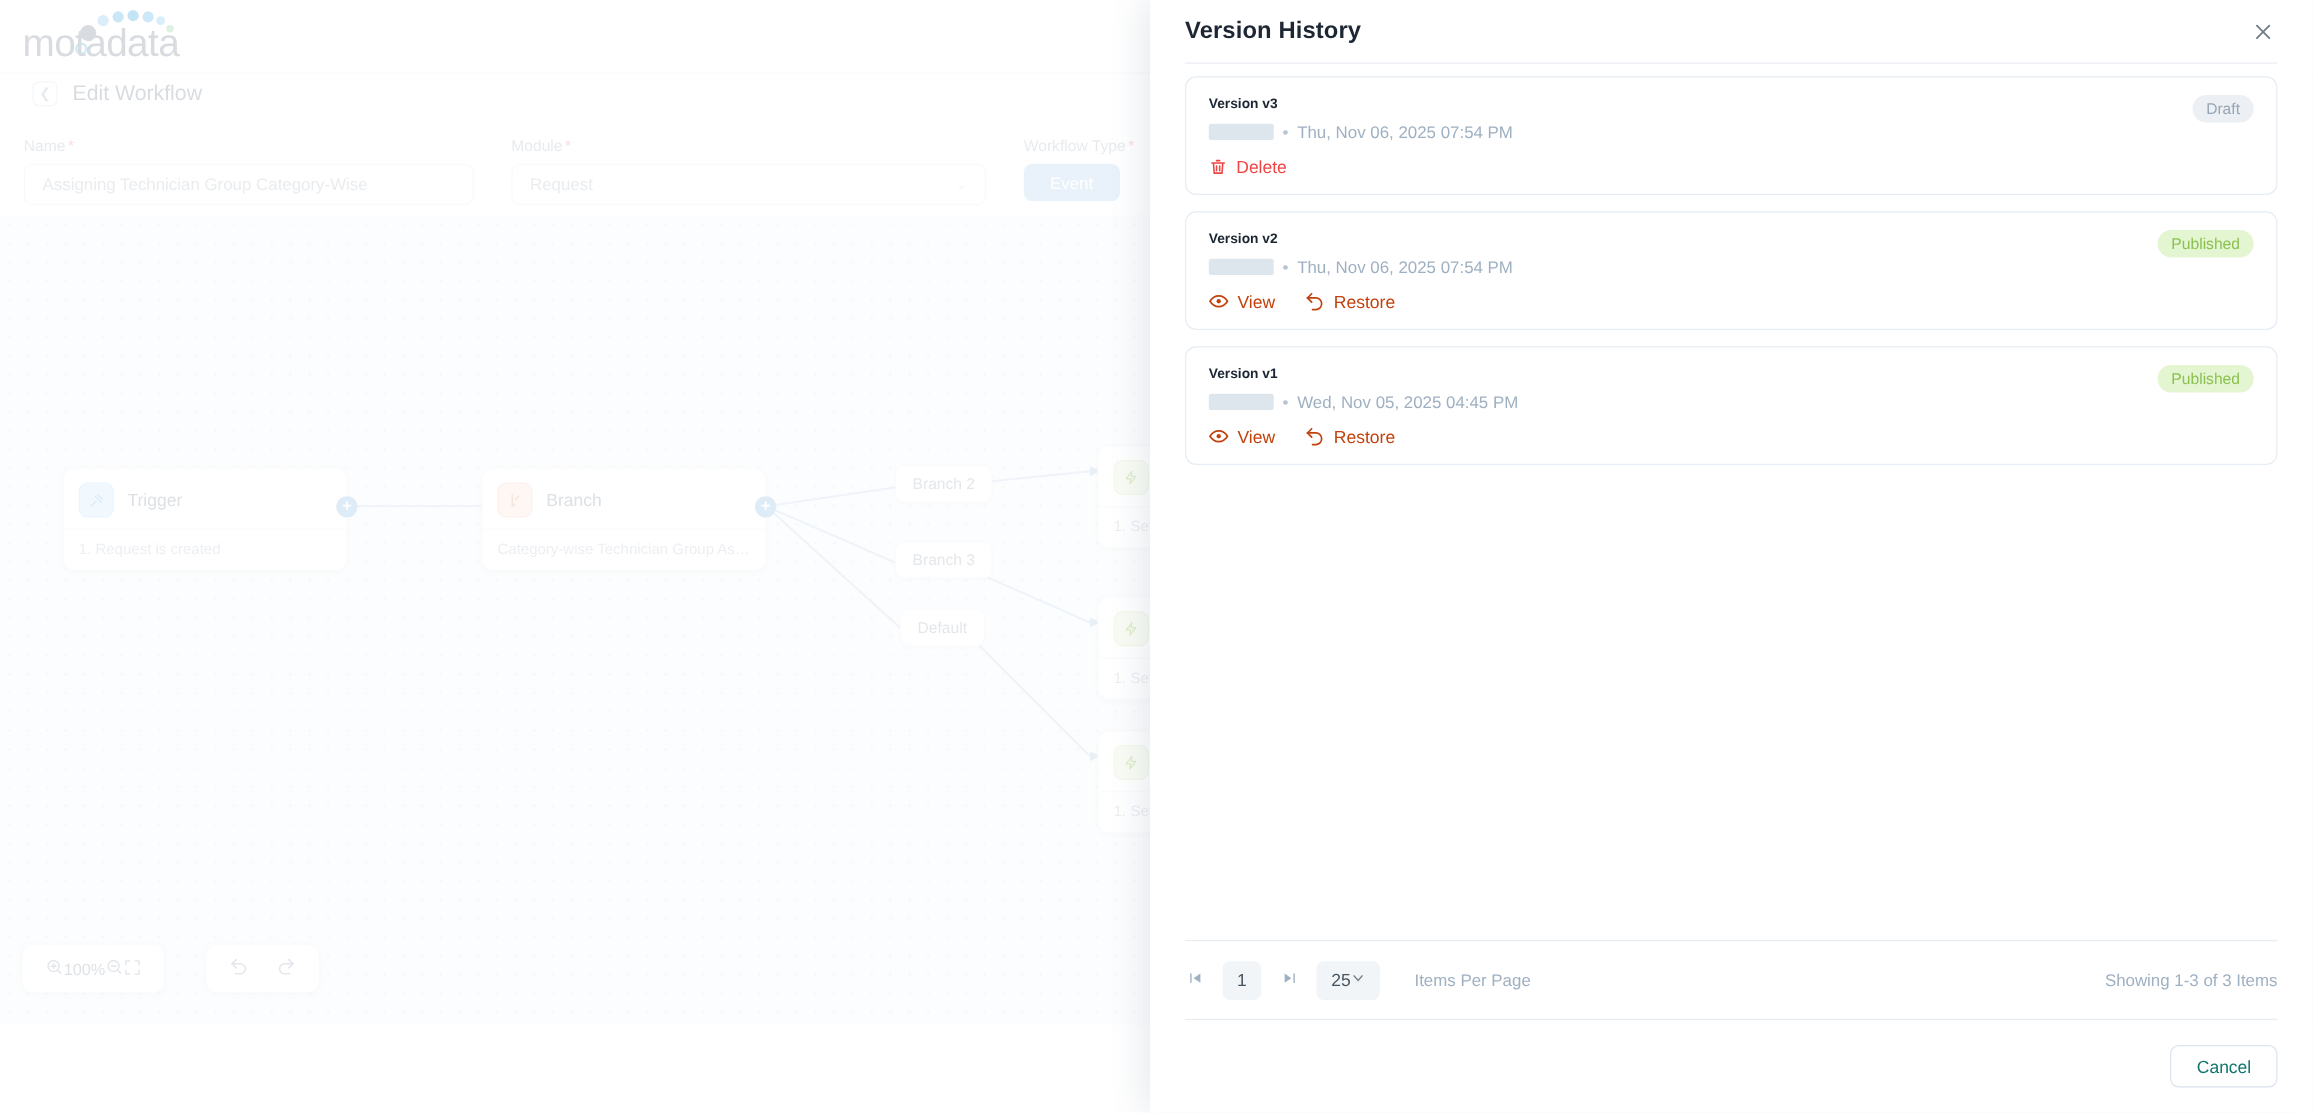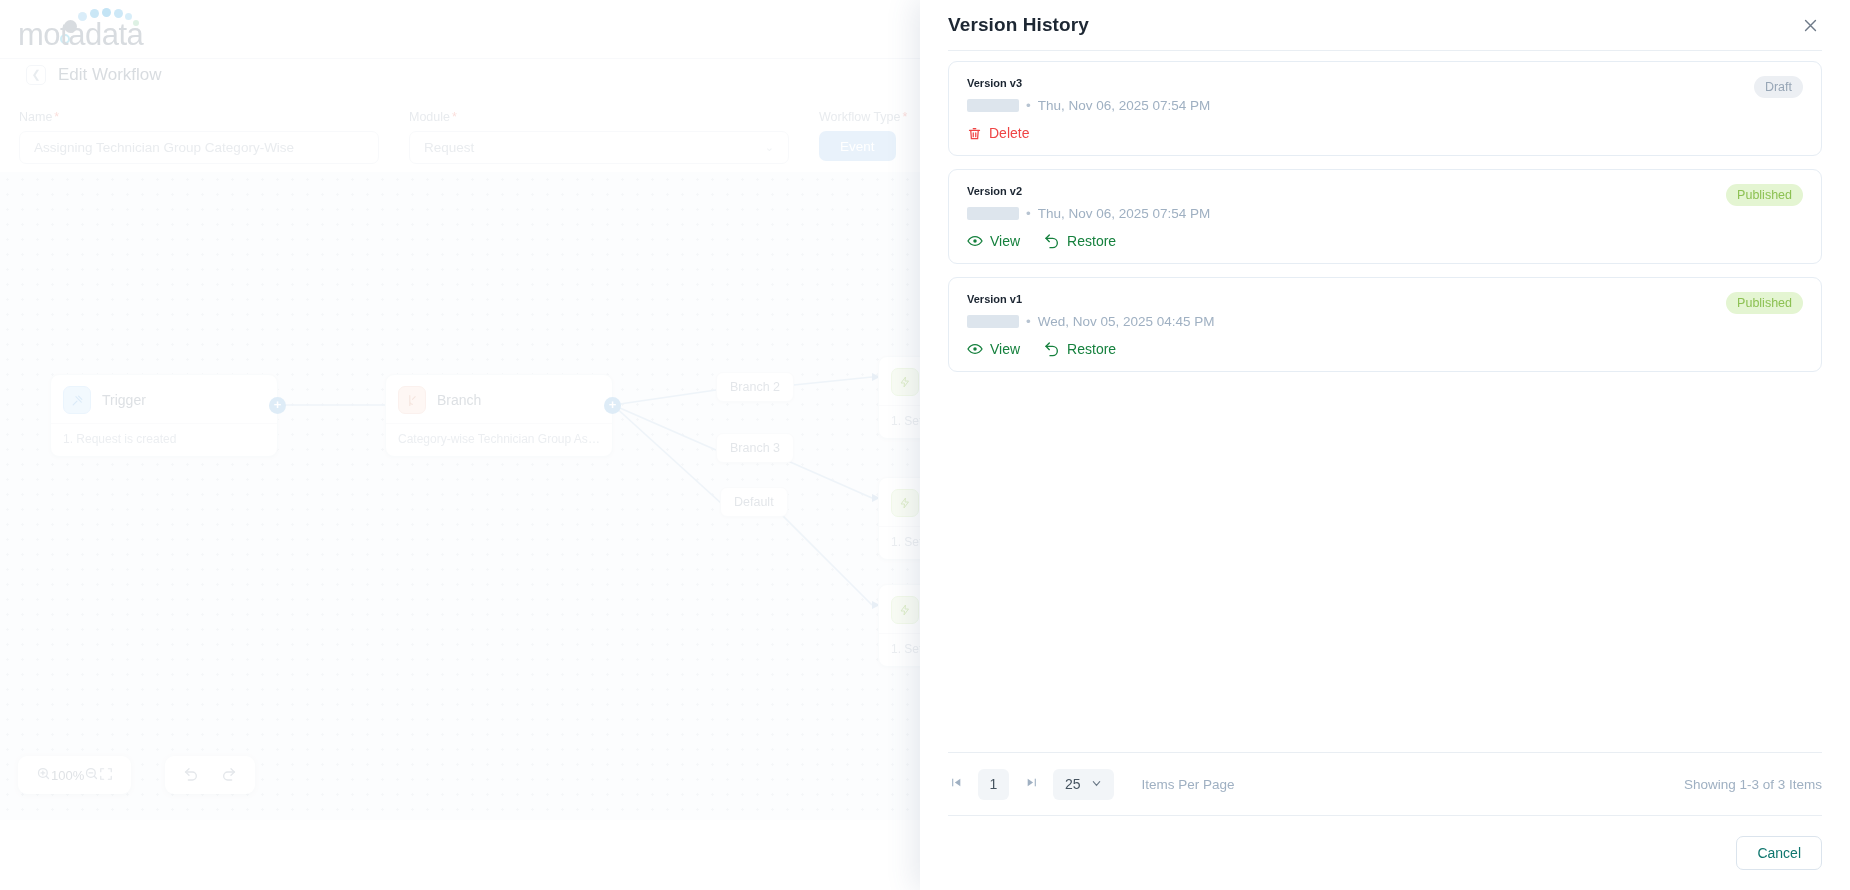--- a/index.html
+++ b/index.html
@@ -134,21 +134,21 @@
   .vcard-title { font-size: 11px; font-weight: 700; color: #1b2531; margin-bottom: 9px; }
   .vcard-meta { display: flex; align-items: center; font-size: 13.5px; color: #9fb0c2; margin-bottom: 12px; }
   .redacted {
     display: inline-block; width: 52px; height: 13px; border-radius: 2px;
     background: #dde5ed; margin-right: 3px;
   }
   .meta-sep { margin: 0 7px 0 4px; color: #b6c3d1; }
   .vcard-actions { display: flex; align-items: center; gap: 24px; }
   .vaction {
     display: flex; align-items: center; gap: 7px;
-    font-size: 14px; color: #15803d;
+    font-size: 14px; color: #c2410c;
   }
   .vaction.danger { color: #ef4444; }
   .vaction svg { display: block; }
   .badge {
     position: absolute; right: 18px; top: 14px;
     font-size: 12.5px; padding: 4px 11px; border-radius: 11px; font-weight: 400;
   }
   .badge-draft { background: #eceff3; color: #97a6b6; }
   .badge-published { background: #e4f5d2; color: #8cc152; }
 
@@ -159,21 +159,21 @@
     font-size: 13.5px; color: #9fb0c2; gap: 14px;
   }
   .pg-arrow { color: #9fb0c2; font-size: 13px; width: 16px; text-align: center; }
   .pg-num {
     width: 31px; height: 31px; background: #f2f5f8; border-radius: 6px;
     display: flex; align-items: center; justify-content: center;
     font-size: 14px; color: #45535f;
   }
   .pg-size {
     height: 31px; background: #f2f5f8; border-radius: 6px;
-    display: flex; align-items: center; gap: 10px; padding: 0 12px;
+    display: flex; align-items: center; padding: 0 12px;
     font-size: 14px; color: #45535f;
   }
   .pg-size .chev { font-size: 11px; color: #6c7a88; }
   .pg-label { color: #9fb0c2; padding-left: 14px; }
   .pg-showing { margin-left: auto; color: #9fb0c2; font-size: 13.5px; }
 
   .foot-bar {
     height: 74px; display: flex; align-items: center; justify-content: flex-end;
     padding: 0 28px; background: #fff;
   }

